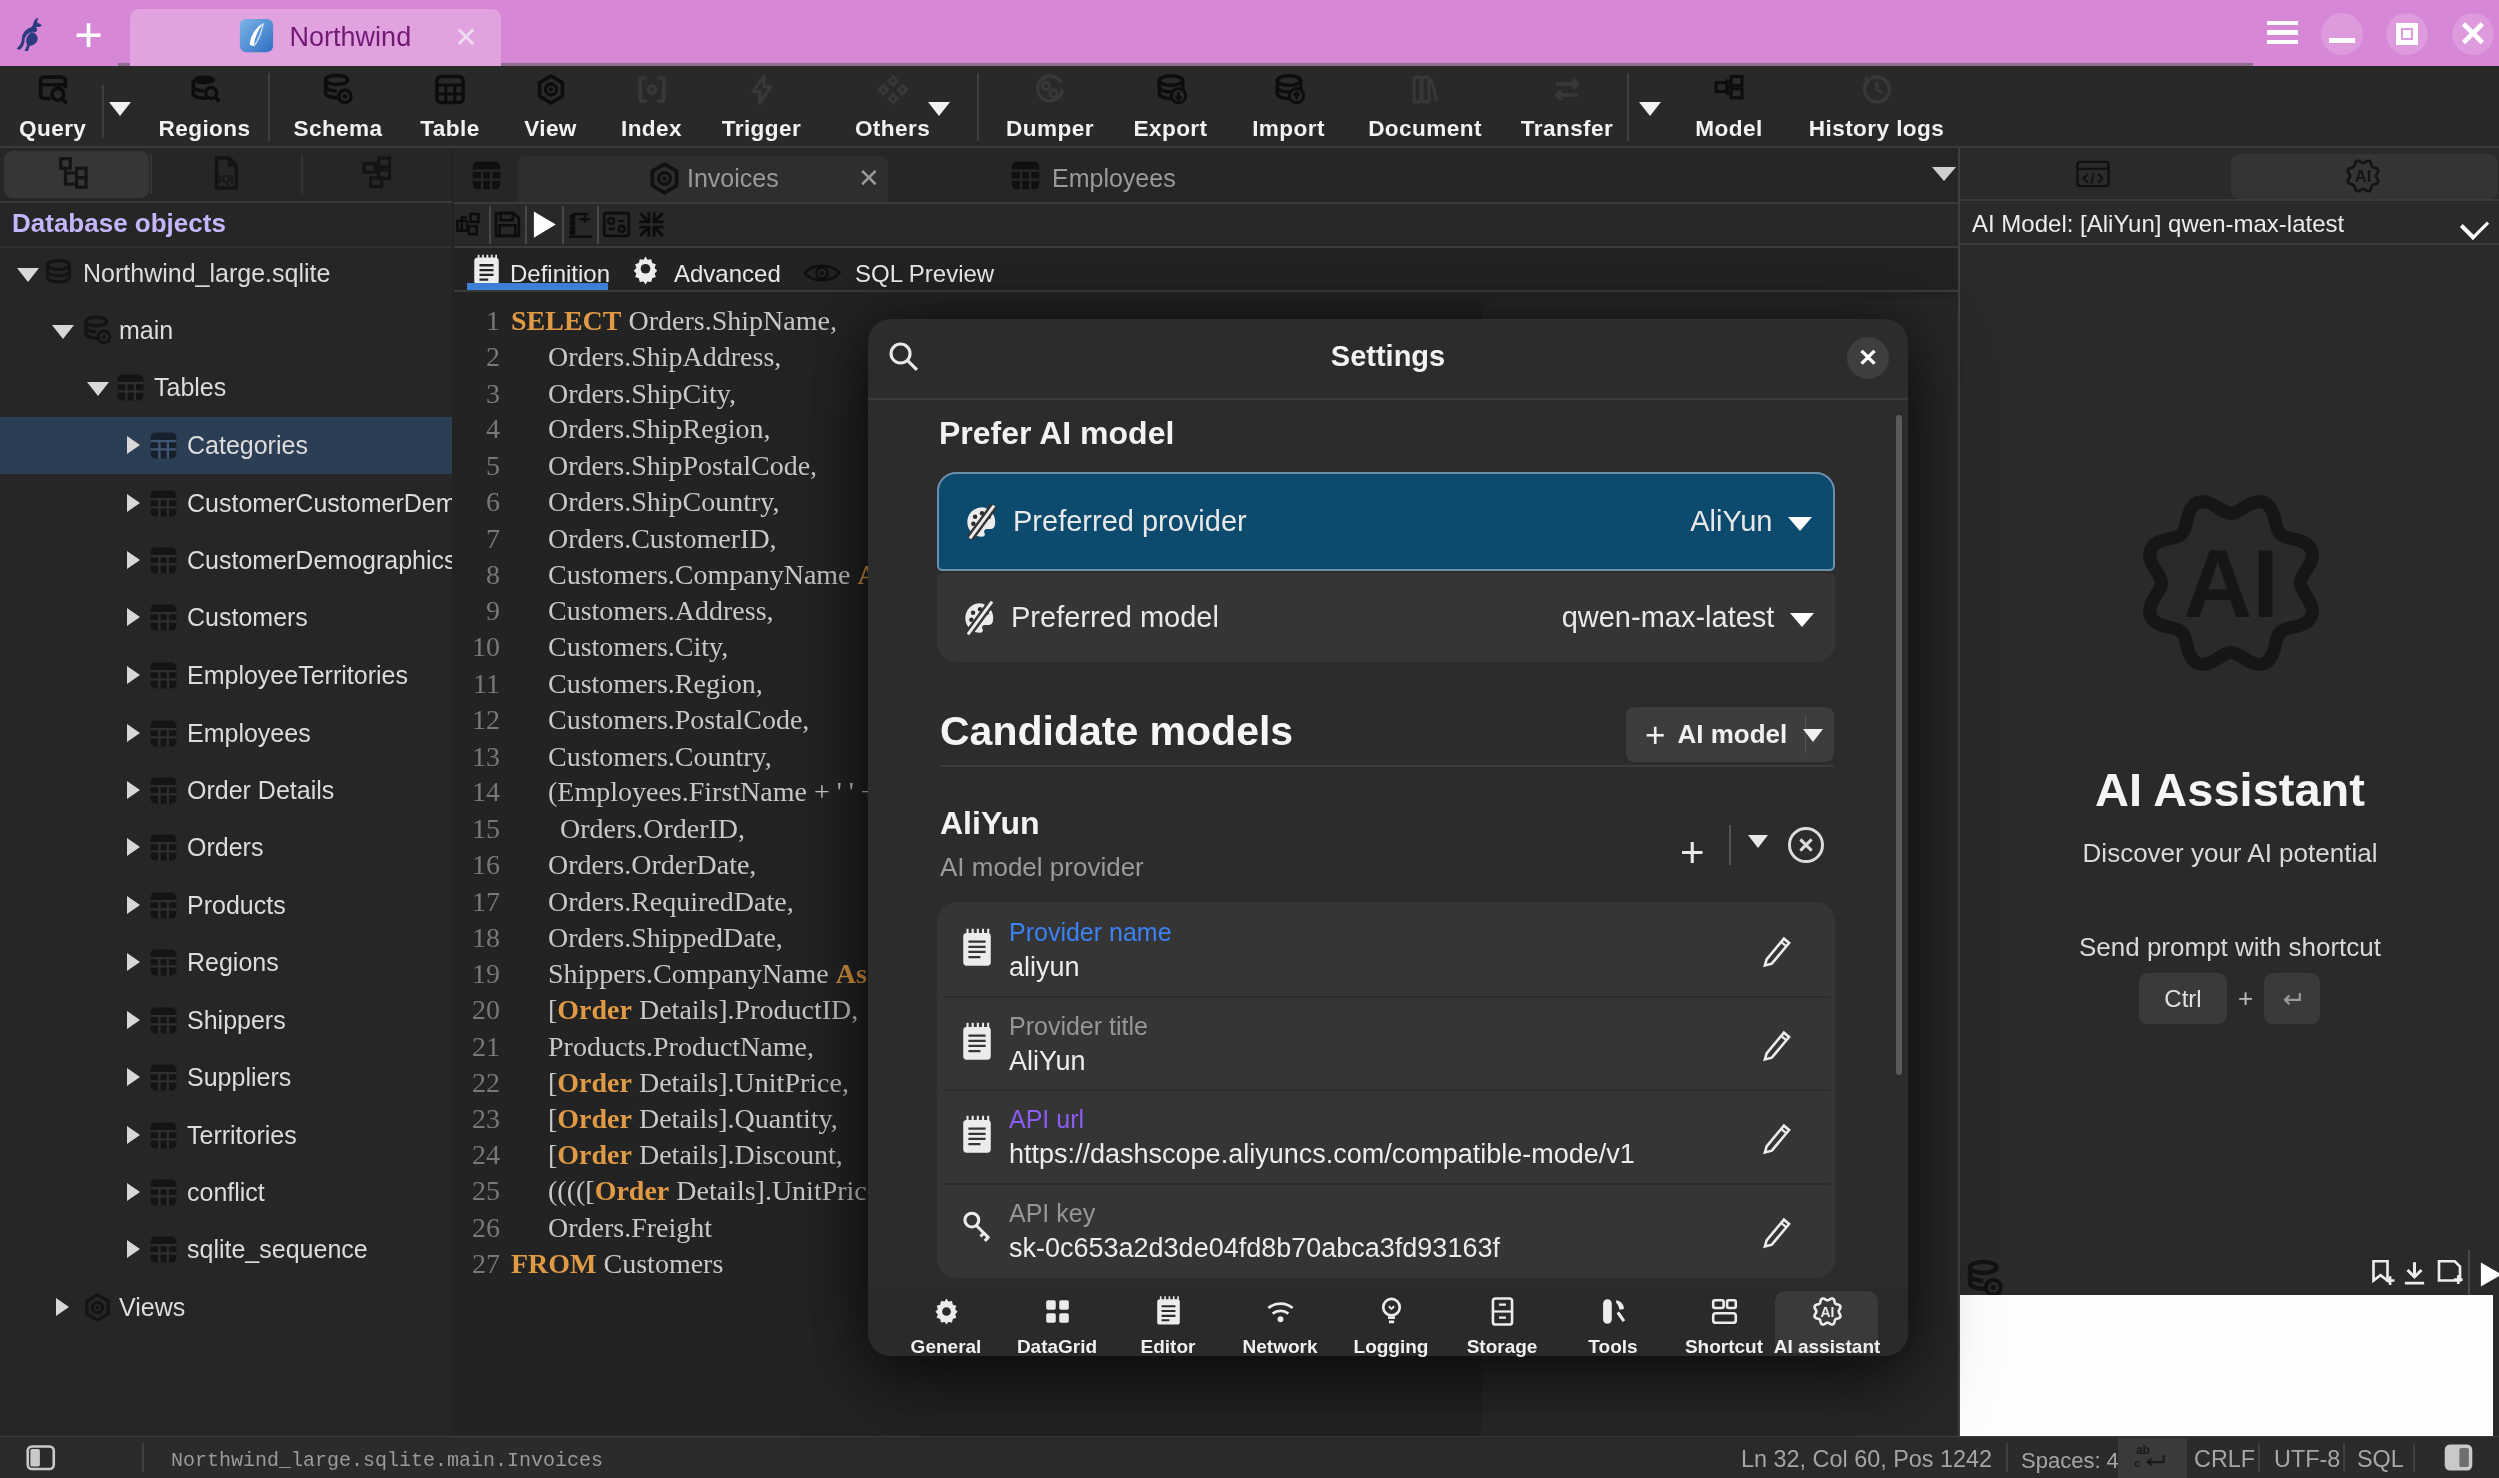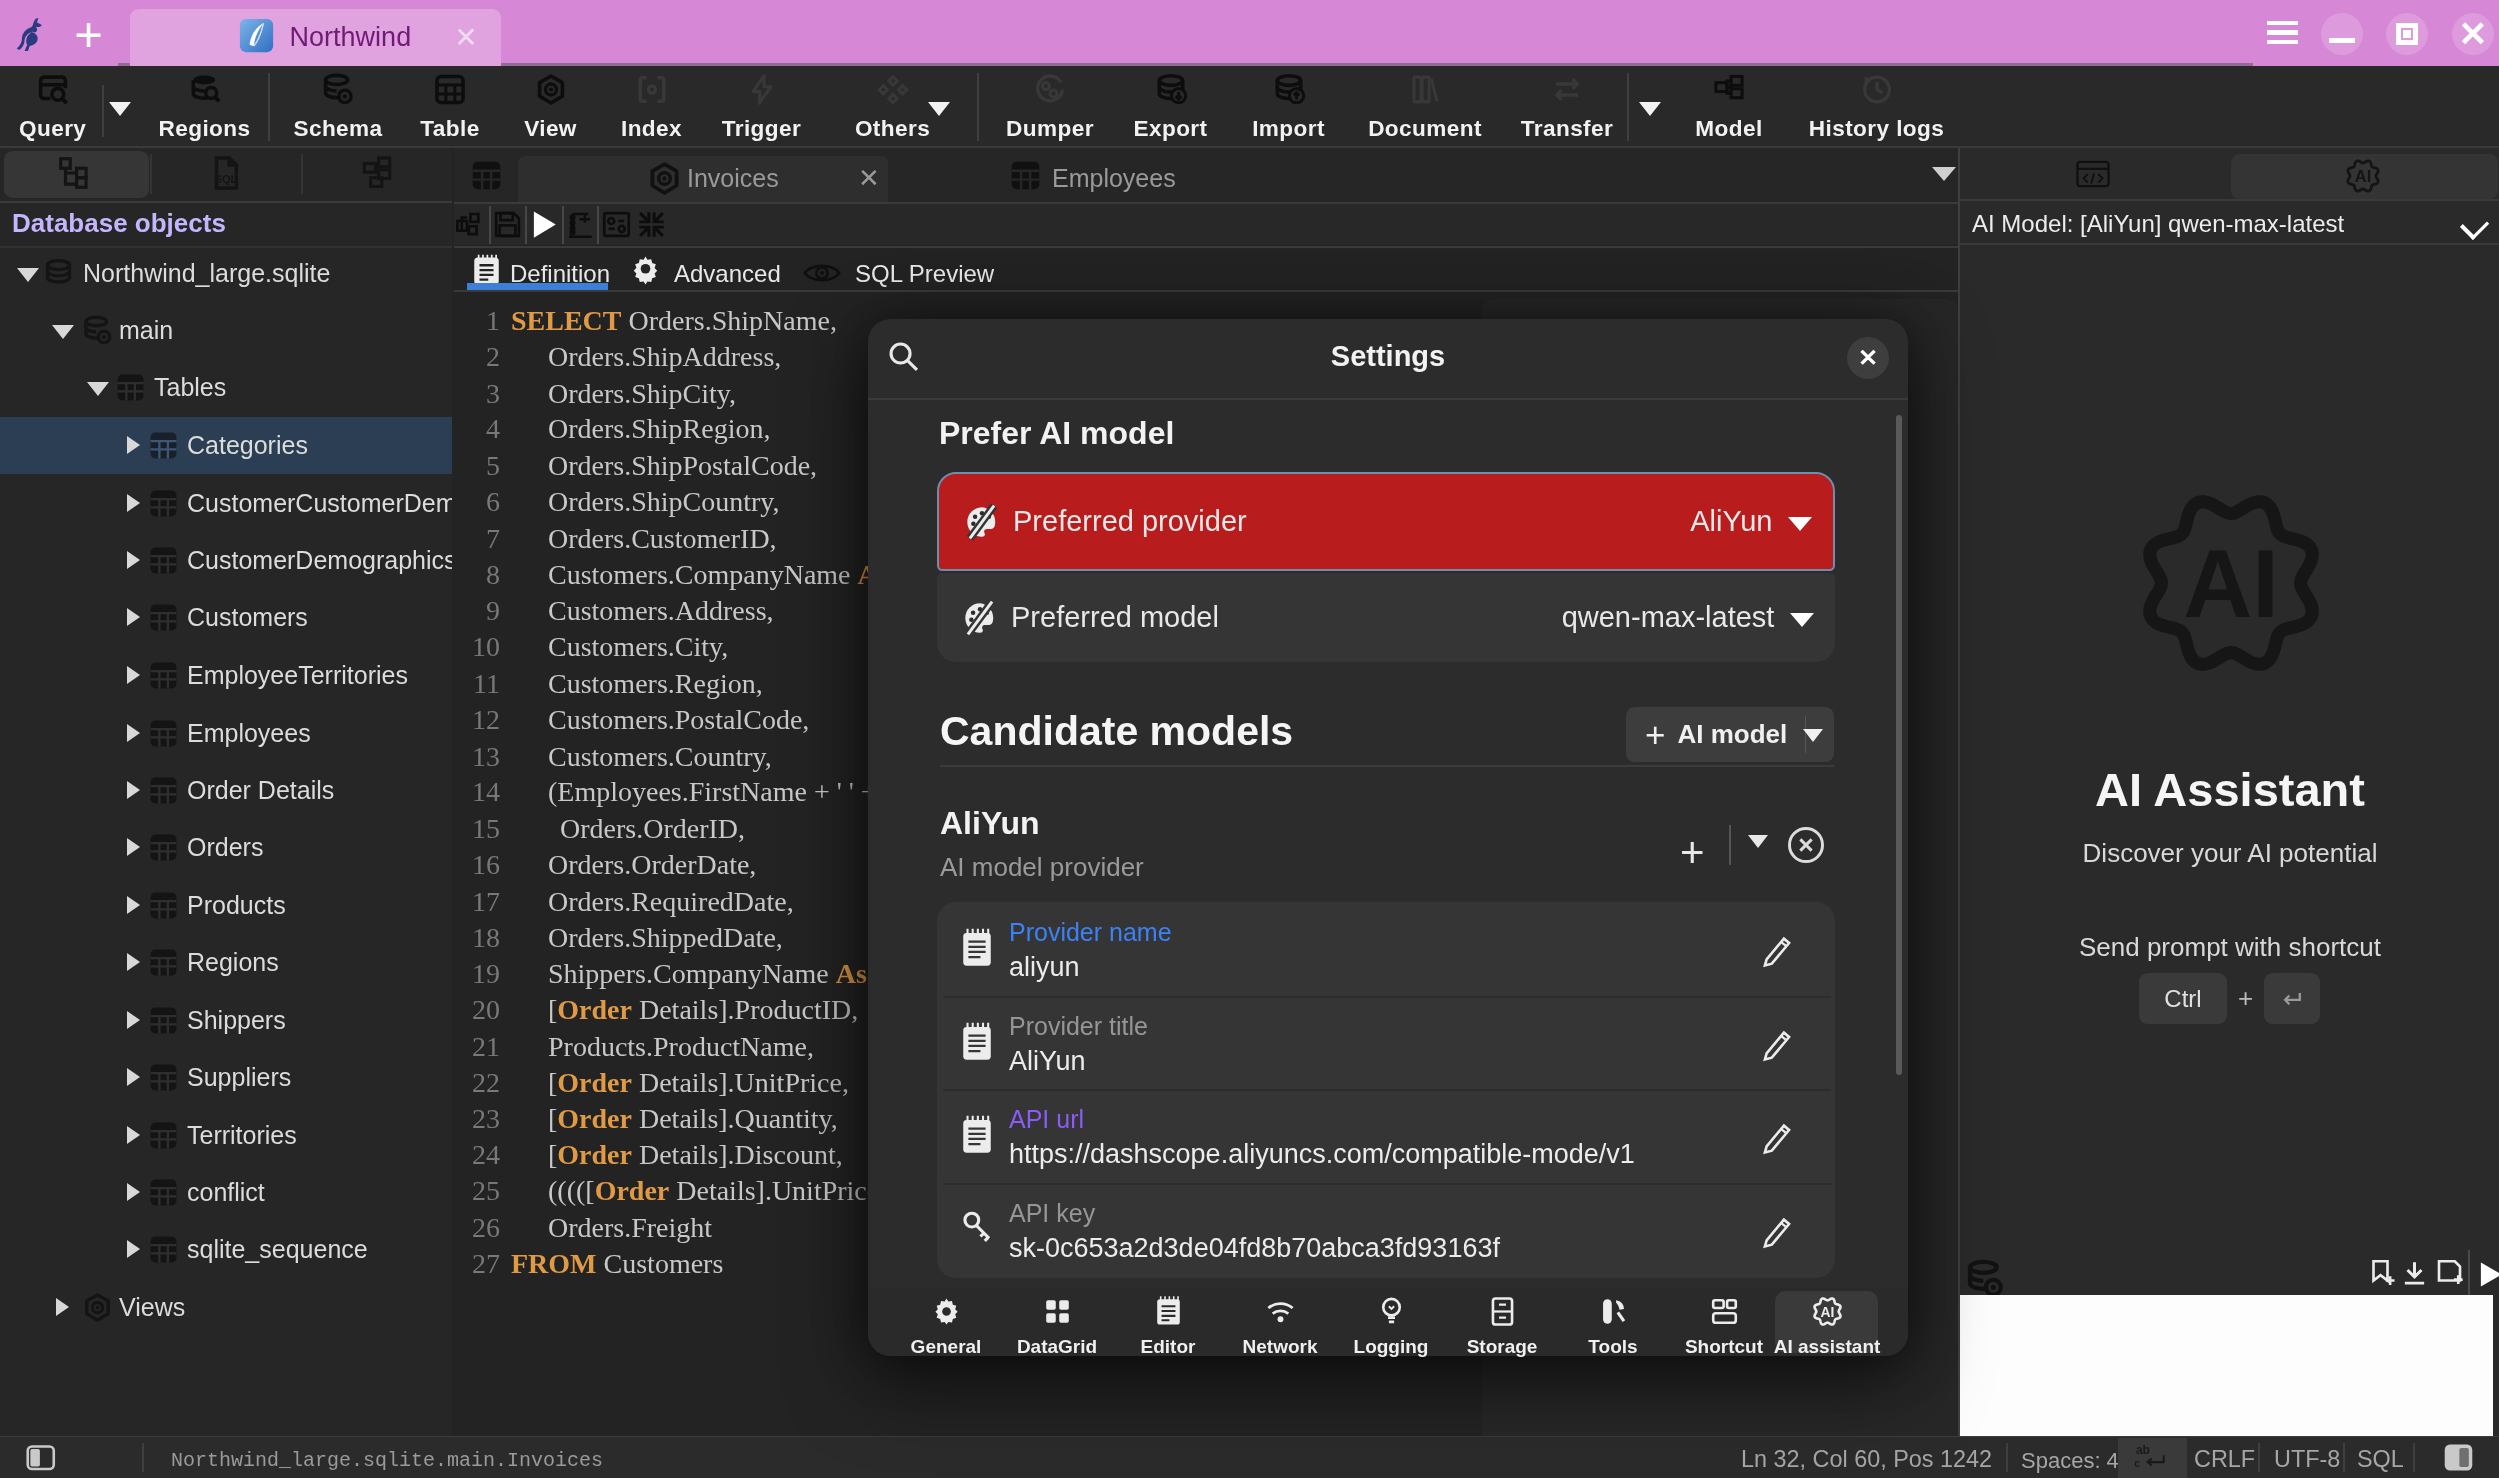--- a/index.html
+++ b/index.html
@@ -614,21 +614,21 @@
       </svg></div>
 <div class="abs" id="modal"></div>
 <div class="abs" style="left:885px;top:338px;"><svg width="38" height="38" viewBox="0 0 44 44">
         <circle cx="18" cy="18" r="11" fill="none" stroke="#e8e8e8" stroke-width="3.6"></circle>
         <path d="M26.5 26.5 L37 37" stroke="#e8e8e8" stroke-width="3.6"></path>
       </svg></div>
 <div class="abs" style="left:868px;top:340px;width:1040px;text-align:center;font-size:29px;font-weight:bold;color:#f2f2f2;">Settings</div>
 <div class="abs" style="left:1847px;top:337px;width:42px;height:42px;border-radius:50%;background:#3e3e3e;text-align:center;line-height:42px;font-size:24px;color:#fff;font-weight:bold;">✕</div>
 <div class="hline" style="left:868px;top:398px;width:1040px;background:#3b3b3b;"></div>
 <div class="abs" style="left:939px;top:415px;font-size:32px;font-weight:bold;color:#f2f2f2;">Prefer AI model</div>
-<div class="abs" style="left:937px;top:472px;width:898px;height:99px;background:#b91c1c;border-radius:19px 19px 5.2px 5.2px;border:2.6px solid #6e8eae;display:flex;align-items:center;">
+<div class="abs" style="left:937px;top:472px;width:898px;height:99px;background:#0c4a6e;border-radius:19px 19px 5.2px 5.2px;border:2.6px solid #6e8eae;display:flex;align-items:center;">
       <div style="margin-left:24px;display:flex;">
         <svg width="38" height="38" viewBox="0 0 44 44">
           <path d="M22 5 a17 17 0 1 0 0 34 c3 0 4-2 3-4 -1.5-2.5 0-5 3-5 h4 a5 5 0 0 0 5-5 A17 17 0 0 0 22 5 z" fill="#ececec"></path>
           <circle cx="14" cy="16" r="2.6" fill="#2c2c2c"></circle>
           <circle cx="22" cy="12" r="2.6" fill="#2c2c2c"></circle>
           <circle cx="30" cy="16" r="2.6" fill="#2c2c2c"></circle>
           <circle cx="12" cy="24" r="2.6" fill="#2c2c2c"></circle>
           <path d="M36 3 L8 41" stroke="#353535" stroke-width="9"></path>
           <path d="M36 3 L8 41" stroke="#ececec" stroke-width="3.4"></path>
         </svg>

